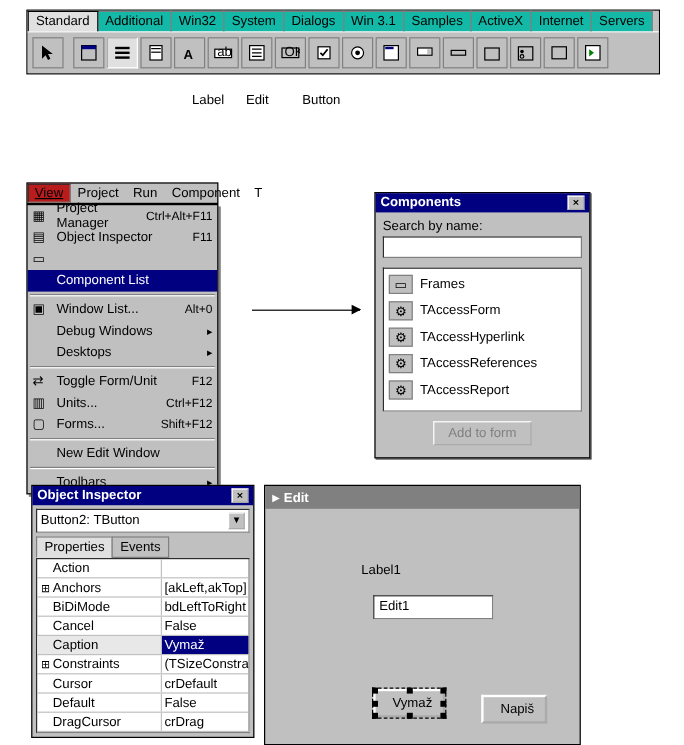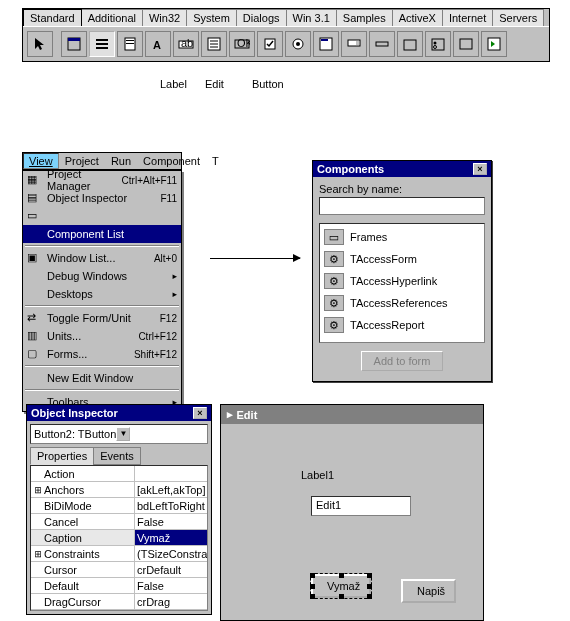--- a/index.html
+++ b/index.html
@@ -1,34 +1,34 @@
 <!DOCTYPE html>
 <html><head>
 <meta charset="utf-8">
 <style>
   * { box-sizing: border-box; margin: 0; padding: 0; font-family: "MS Sans Serif", Tahoma, sans-serif; font-size: 11px; }
   body { background: #fff; width: 570px; height: 621px; position: relative; color: #000; }
   
   
   .palette { position: absolute; left: 22px; top: 8px; width: 528px; background: #c0c0c0; border: 1px solid #000; }
   .palette-tabs { display: flex; background: #c0c0c0; }
-  .palette-tab { padding: 2px 6px; border: 1px solid #808080; border-bottom: none; background: #e5e5e5; margin-right: -1px; cursor: pointer; }
+  .palette-tab { padding: 2px 6px; border: 1px solid #808080; border-bottom: none; background: #14b8a6; margin-right: -1px; cursor: pointer; }
   .palette-tab.active { background: #e0e0e0; border-color: #000; position: relative; z-index: 1; }
   .palette-toolbar { display: flex; padding: 4px; gap: 0; background: #c0c0c0; border-top: 1px solid #fff; }
   .tool-btn { width: 26px; height: 26px; border: 1px solid #808080; background: #c0c0c0; display: flex; align-items: center; justify-content: center; margin-right: 2px; }
   .tool-btn.active { border: 1px inset #fff; background: #e0e0e0; }
   .tool-sep { width: 6px; }
   
   .palette-labels { position: absolute; left: 160px; top: 78px; display: flex; gap: 18px; font-size: 12px; }
   
   
   .menu-block { position: absolute; left: 22px; top: 152px; }
   .menubar { display: flex; background: #c0c0c0; border: 1px solid #000; width: 160px; }
   .menubar-item { padding: 2px 6px; }
-  .menubar-item.active { background: #7dd3fc; border: 1px inset #808080; padding: 1px 5px; }
+  .menubar-item.active { background: #b91c1c; border: 1px inset #808080; padding: 1px 5px; }
   .dropdown { width: 160px; background: #c0c0c0; border: 1px solid #000; box-shadow: 2px 2px 0 #808080; }
   .menu-row { display: flex; align-items: center; padding: 2px 4px; height: 18px; }
   .menu-row.hl { background: #000080; color: #fff; }
   .menu-icon { width: 16px; height: 14px; margin-right: 4px; display: inline-block; }
   .menu-label { flex: 1; }
   .menu-sc { font-size: 10px; }
   .menu-sep { height: 1px; border-top: 1px solid #808080; border-bottom: 1px solid #fff; margin: 2px 2px; }
   .menu-sub::after { content: "▸"; font-size: 9px; }
   
   .arrow { position: absolute; left: 210px; top: 258px; width: 90px; height: 1px; background: #000; }
@@ -41,21 +41,21 @@
   .dlg-body { padding: 6px; }
   .search-in { width: 100%; border: 1px inset #808080; background: #fff; height: 18px; padding: 0 3px; margin-top: 2px; }
   .comp-list { border: 1px inset #808080; background: #fff; margin-top: 8px; height: 120px; overflow: hidden; padding: 2px; }
   .comp-item { display: flex; align-items: center; padding: 3px 2px; gap: 6px; }
   .comp-icon { width: 20px; height: 16px; background: #c0c0c0; border: 1px solid #808080; display: flex; align-items: center; justify-content: center; }
   .add-btn { display: block; margin: 8px auto 4px; padding: 3px 12px; background: #c0c0c0; border: 1px outset #fff; color: #808080; }
   
   
   .inspector { position: absolute; left: 26px; top: 404px; width: 186px; background: #c0c0c0; border: 1px solid #000; }
   .insp-title { background: #000080; color: #fff; padding: 2px 4px; display: flex; justify-content: space-between; align-items: center; font-weight: bold; }
-  .combo { margin: 3px; border: 1px inset #808080; background: #fff; padding: 2px 3px; display: flex; justify-content: flex-start; align-items: center; }
+  .combo { margin: 3px; border: 1px inset #808080; background: #fff; padding: 2px 3px; display: flex; justify-content: space-between; align-items: center; }
   .combo-btn { width: 14px; height: 14px; background: #c0c0c0; border: 1px outset #fff; text-align: center; line-height: 12px; font-size: 8px; }
   .insp-tabs { display: flex; margin: 0 3px; }
   .insp-tab { padding: 2px 6px; border: 1px solid #808080; background: #c0c0c0; margin-right: -1px; }
   .insp-tab.active { background: #e0e0e0; border-bottom-color: #e0e0e0; }
   .prop-grid { margin: 0 3px 3px; border: 1px inset #808080; background: #fff; }
   .prop-row { display: flex; height: 16px; border-bottom: 1px solid #c0c0c0; }
   .prop-name { width: 104px; padding: 1px 2px; border-right: 1px solid #c0c0c0; display: flex; align-items: center; }
   .prop-val { flex: 1; padding: 1px 2px; display: flex; align-items: center; overflow: hidden; white-space: nowrap; }
   .prop-row.sel .prop-val { background: #000080; color: #fff; }
   .prop-row.sel .prop-name { background: #e8e8e8; }

